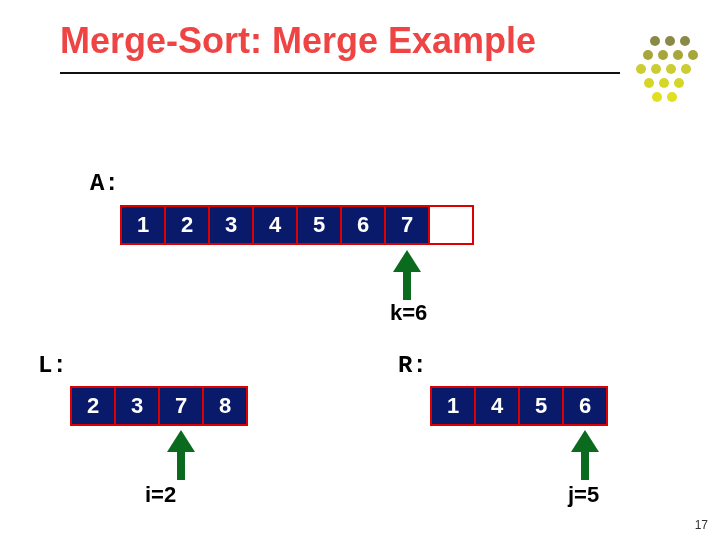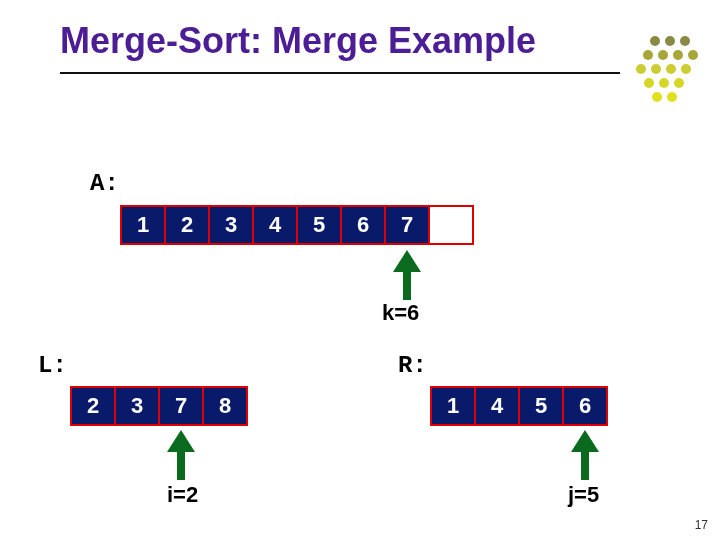--- a/index.html
+++ b/index.html
@@ -15,21 +15,21 @@
     position: absolute;
     top: 20px;
     left: 60px;
     width: 560px;
     border-bottom: 2px solid #111;
     padding-bottom: 10px;
   }
   .title {
     font-size: 36px;
     font-weight: bold;
-    color: #4c1d95;
+    color: #ef4444;
   }
   .dots {
     position: absolute;
     top: 36px;
     right: 20px;
     width: 90px;
     height: 70px;
   }
   .dots span {
     position: absolute;
@@ -138,21 +138,21 @@
   <div class="cell">5</div>
   <div class="cell">6</div>
   <div class="cell">7</div>
   <div class="cell empty"></div>
 </div>
 
 <div class="arrow" style="top:250px;left:395px">
   <div class="head"></div>
     <div class="shaft"></div>
 </div>
-<div class="ptr" style="top:300px;left:382px">k=6</div>
+<div class="ptr" style="top:300px;left:390px">k=6</div>
 
 <div class="label" style="top:352px;left:38px">L:</div>
 <div class="arr" style="top:386px;left:70px">
   <div class="cell">2</div>
   <div class="cell">3</div>
   <div class="cell">7</div>
   <div class="cell">8</div>
 </div>
 
 <div class="label" style="top:352px;left:398px">R:</div>
@@ -160,21 +160,21 @@
   <div class="cell">1</div>
   <div class="cell">4</div>
   <div class="cell">5</div>
   <div class="cell">6</div>
 </div>
 
 <div class="arrow" style="top:430px;left:169px">
   <div class="head"></div>
     <div class="shaft"></div>
 </div>
-<div class="ptr" style="top:482px;left:167px">i=2</div>
+<div class="ptr" style="top:482px;left:145px">i=2</div>
 
 <div class="arrow" style="top:430px;left:573px">
   <div class="head"></div>
     <div class="shaft"></div>
 </div>
 <div class="ptr" style="top:482px;left:568px">j=5</div>
 
 <div class="slide-no">17</div>
 
 </body></html>

